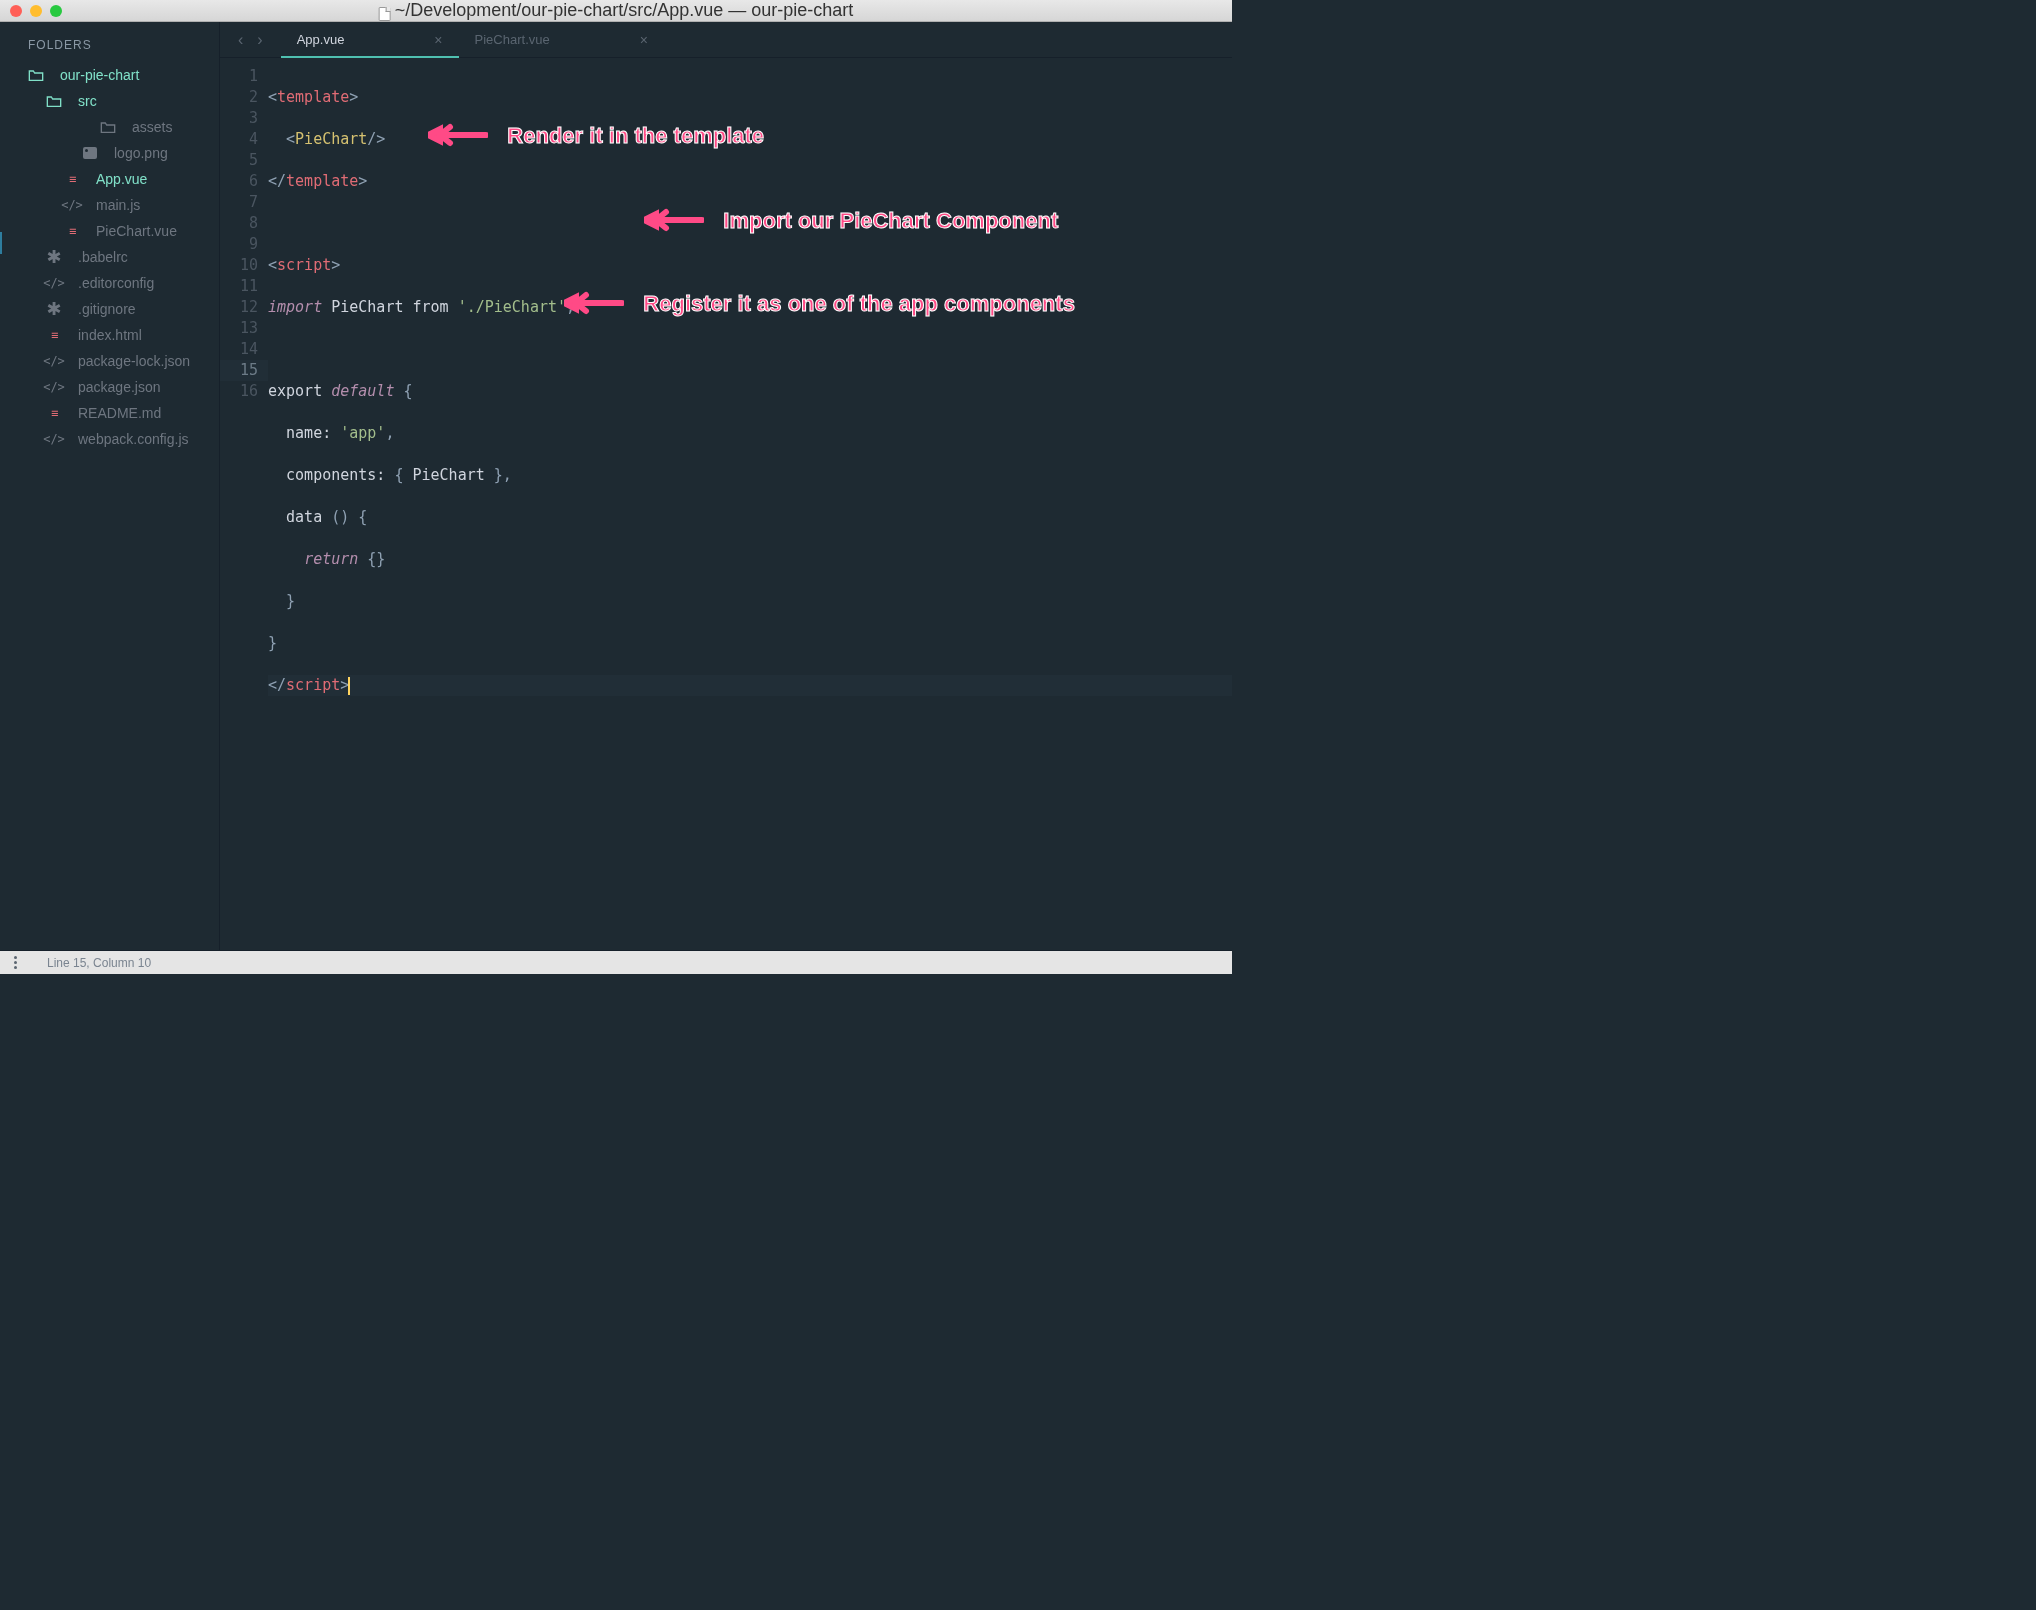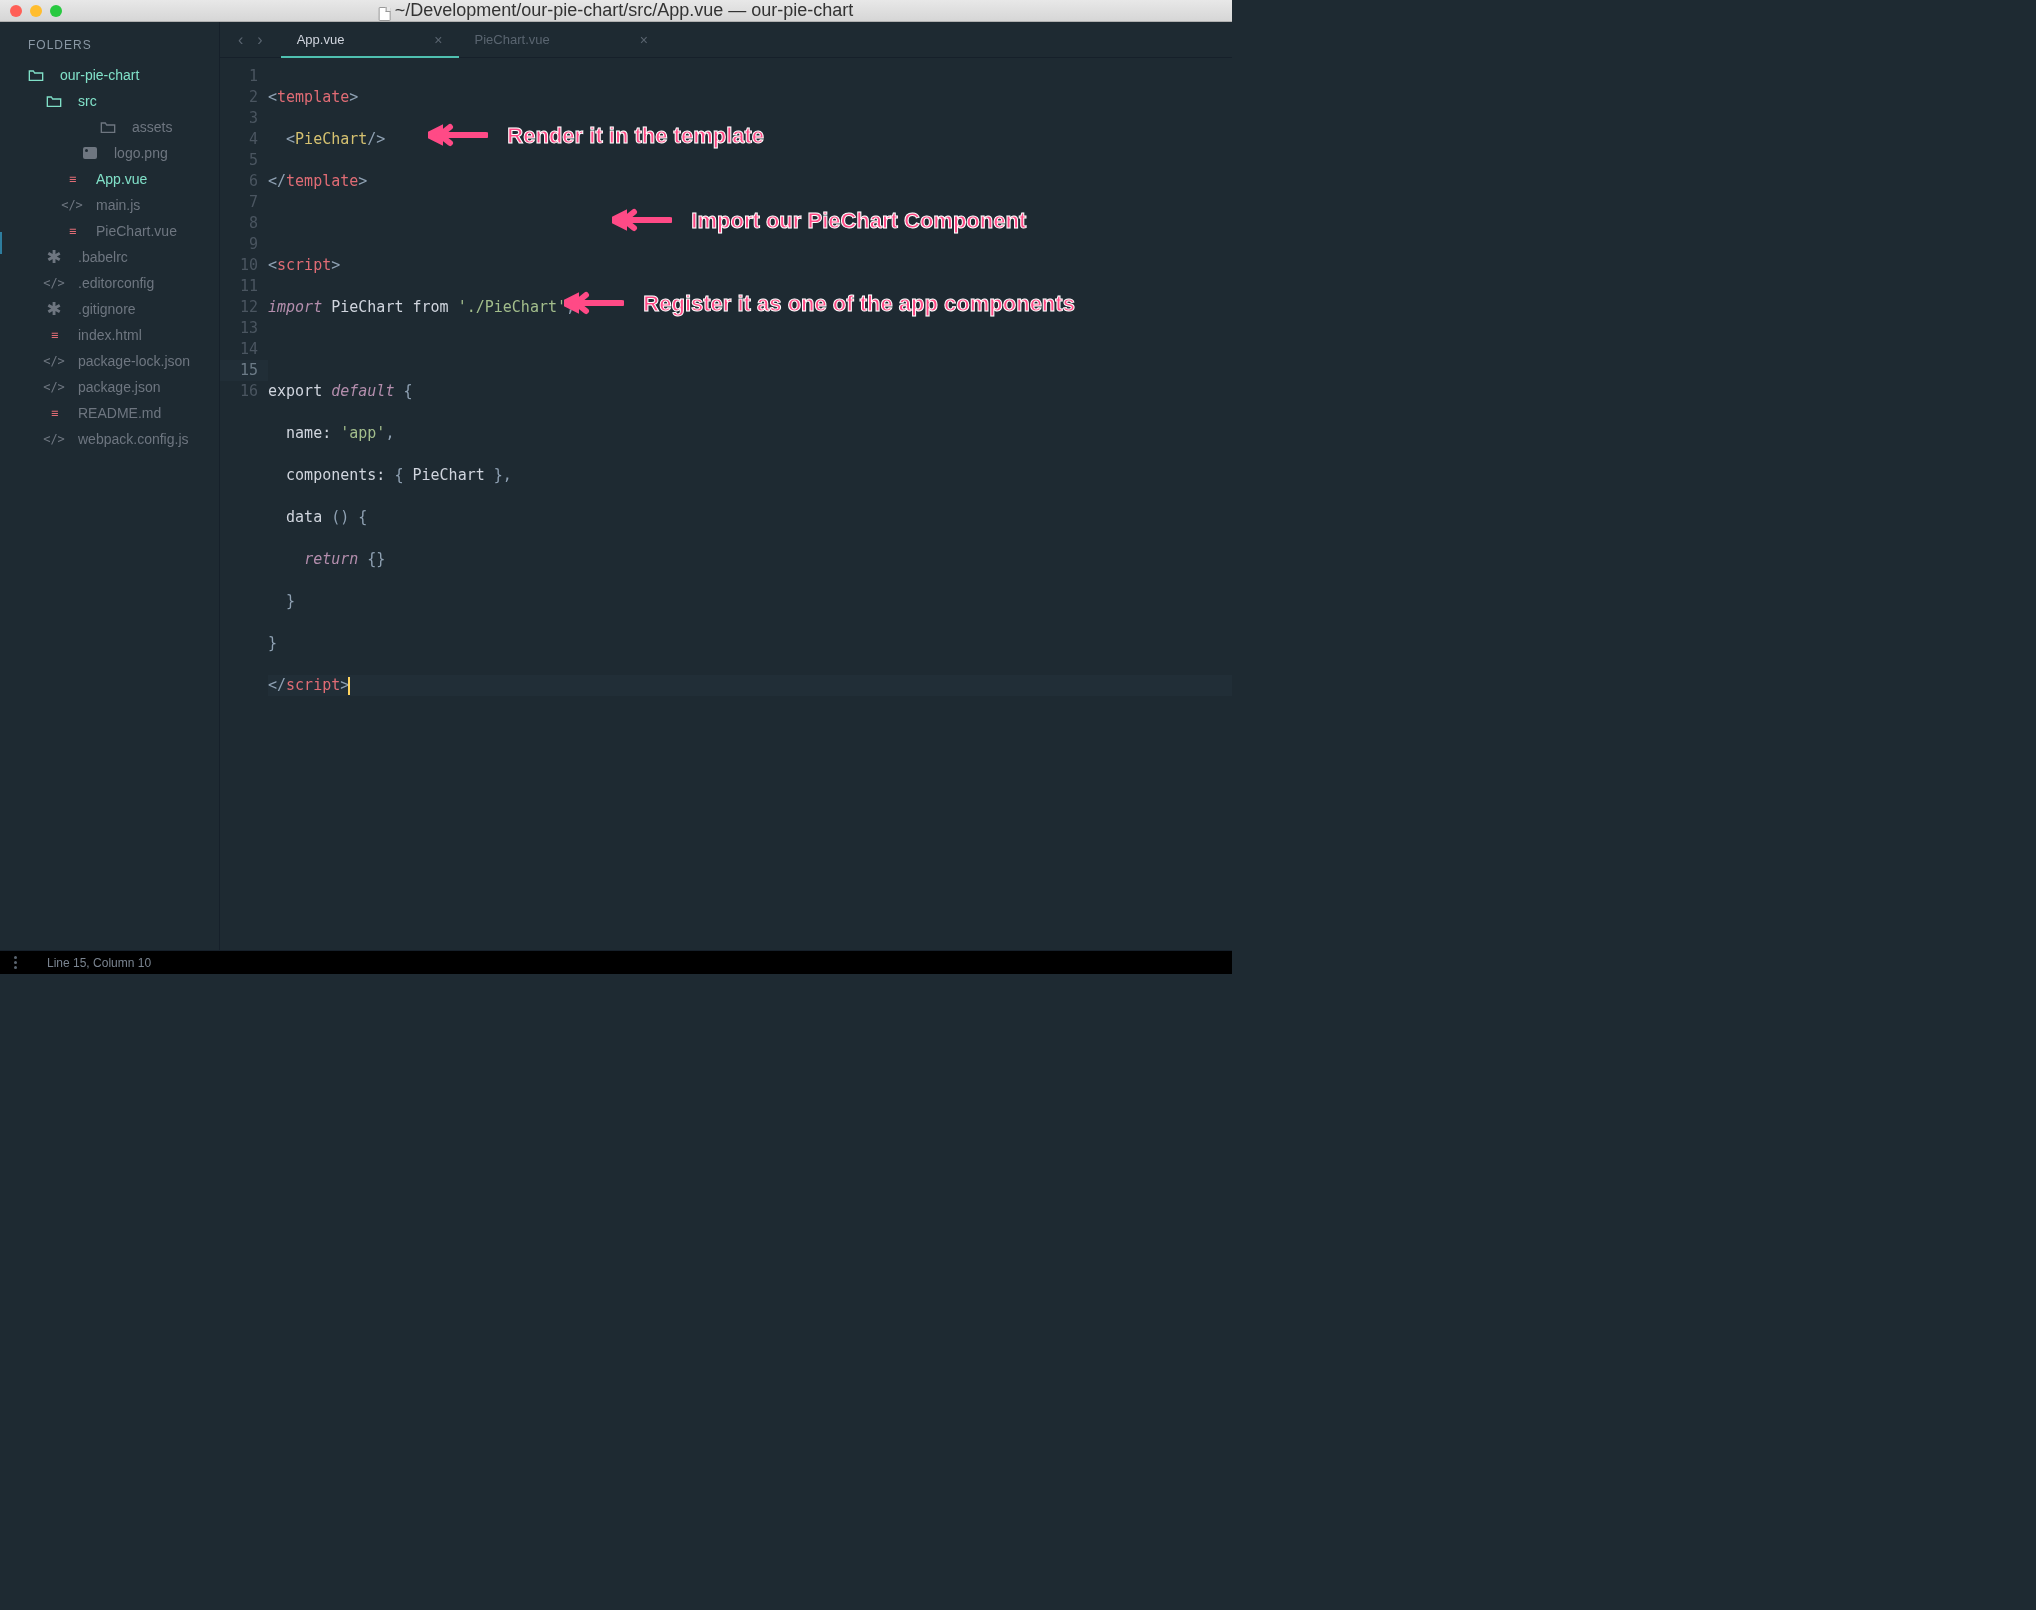--- a/index.html
+++ b/index.html
@@ -208,21 +208,21 @@
   align-items: center;
   gap: 6px;
   pointer-events: none;
 }
 .annot-arrow {
   display:inline-block;
 }
 .annot-arrow svg { display:block; }
 .status-bar {
   height: 24px;
-  background: #000000;
+  background: #e5e5e5;
   border-top: 1px solid #16202a;
   display: flex;
   align-items: center;
   padding: 0 14px;
   font-size: 12px;
   color: #7a8490;
   gap: 30px;
 }
 .status-menu {
   display:flex;
@@ -407,21 +407,21 @@
         
         <div class="annotation" style="top:22px; left:160px">
           <span class="annot-arrow">
             <svg width="60" height="26">
                 <path d="M58 13 L12 13 M12 13 L22 5 M12 13 L22 21 M0 13 L12 7 L12 19 Z" fill="#ff4a86" stroke="#ff4a86" stroke-width="6" stroke-linecap="round"></path>
               </svg>
           </span>
           <span>Render it in the template</span>
         </div>
 
-        <div class="annotation" style="top:107px; left:344px">
+        <div class="annotation" style="top:107px; left:376px">
           <span class="annot-arrow">
             <svg width="60" height="26">
                 <path d="M58 13 L12 13 M12 13 L22 5 M12 13 L22 21 M0 13 L12 7 L12 19 Z" fill="#ff4a86" stroke="#ff4a86" stroke-width="6" stroke-linecap="round"></path>
               </svg>
           </span>
           <span>Import our PieChart Component</span>
         </div>
 
         <div class="annotation" style="top:190px; left:296px">
           <span class="annot-arrow">

